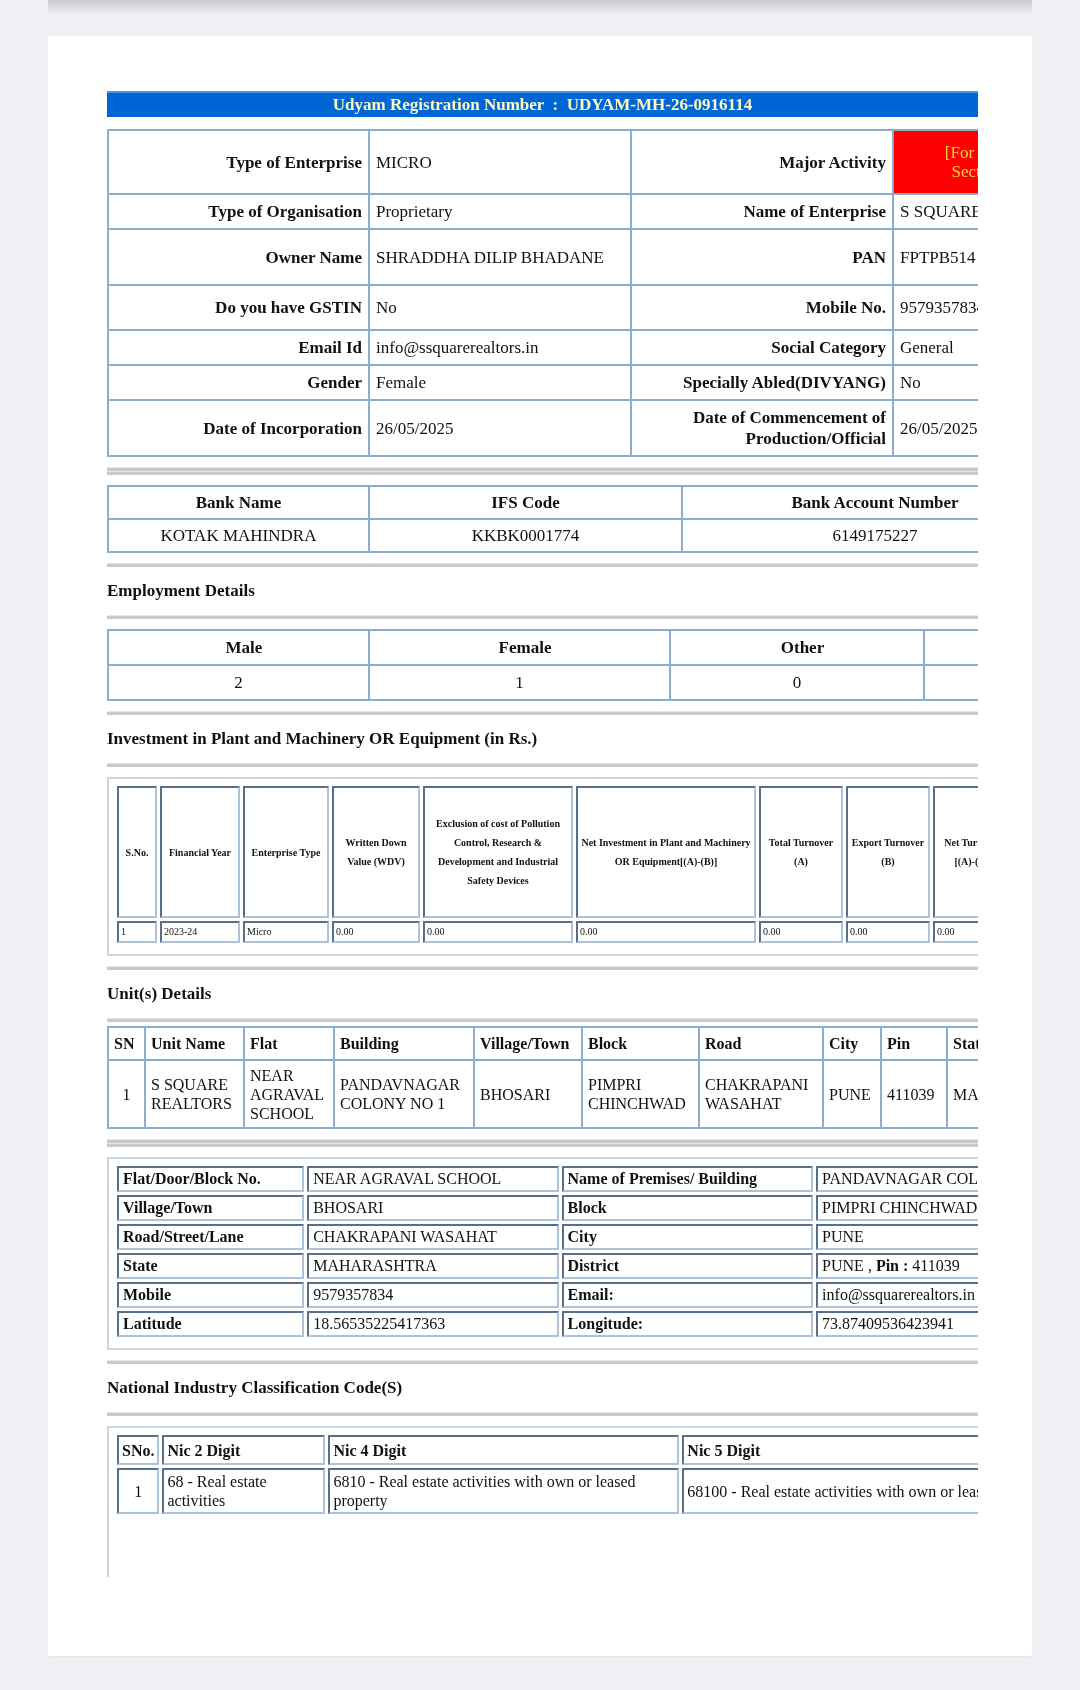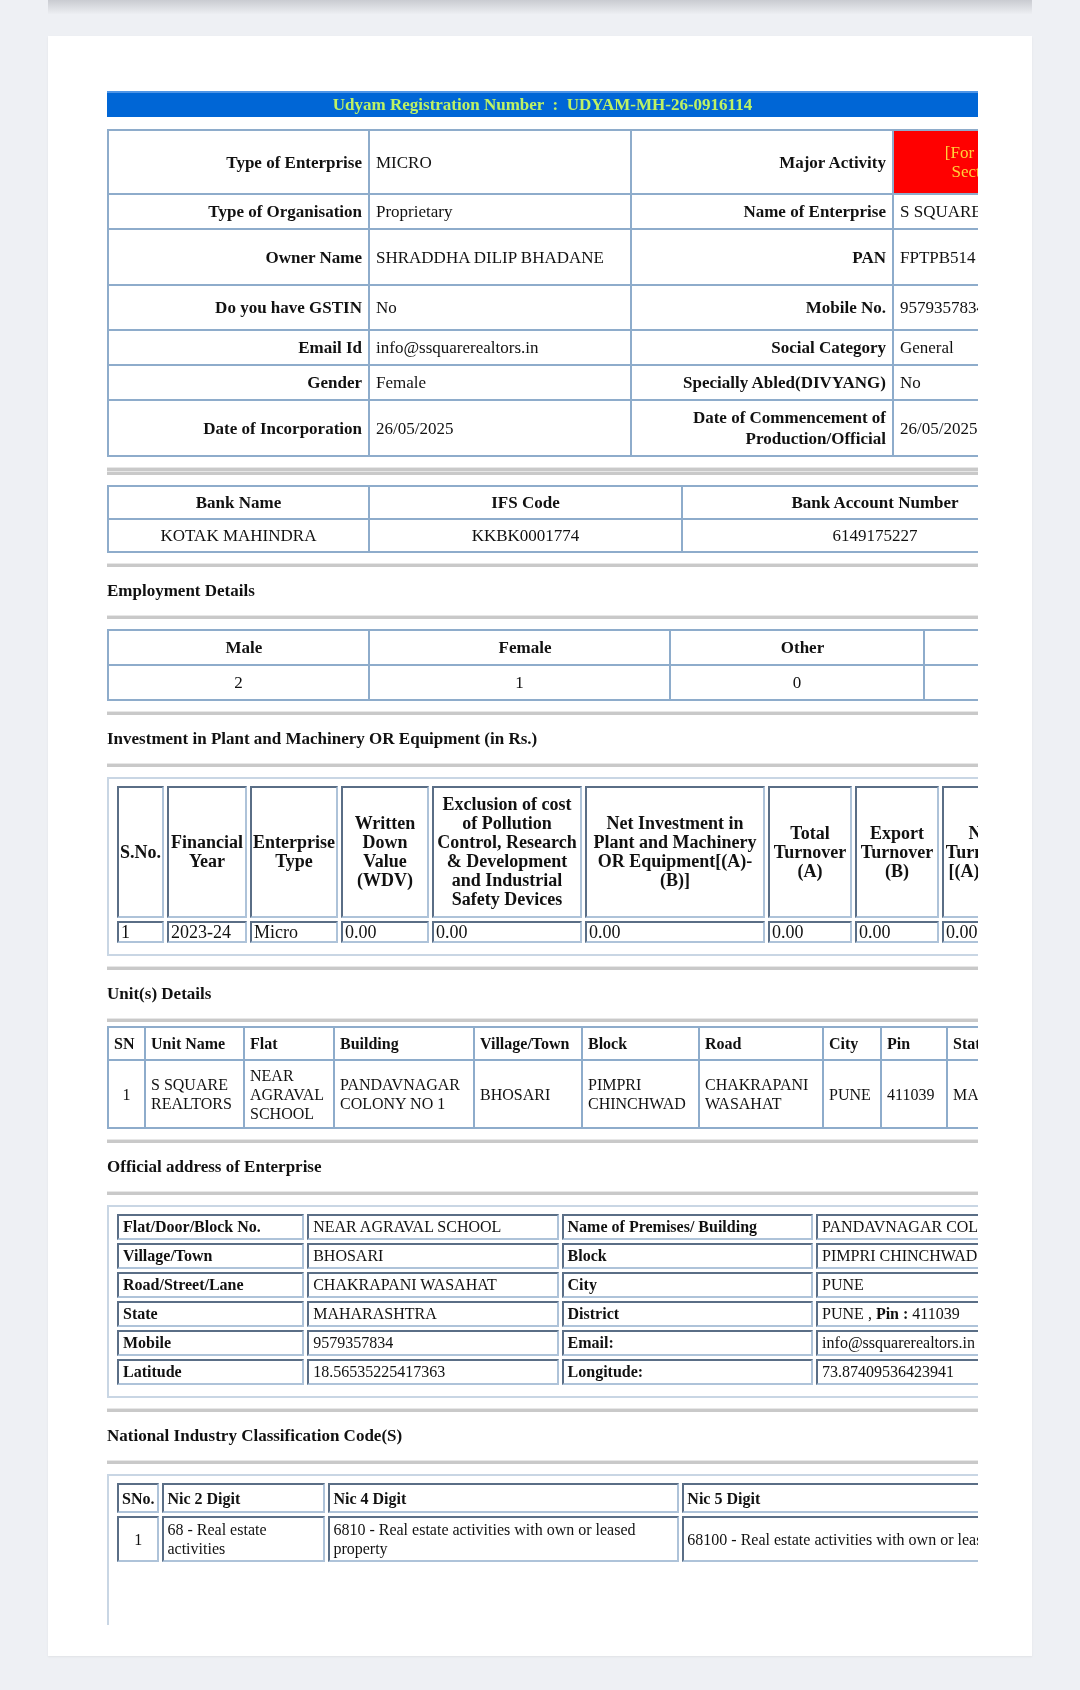--- a/index.html
+++ b/index.html
@@ -18,21 +18,21 @@
     position: absolute; left: 48px; top: 36px; width: 984px; height: 1620px;
     background: #ffffff;
     box-shadow: 0 1px 2px rgba(0,0,0,0.06);
     overflow: hidden;
   }
   .content {
     position: absolute; left: 59px; top: 55px; width: 871px;
     overflow: hidden;
   }
   .reg-bar {
-    background: #0066d6; color: #bef264; height: 24px; line-height: 24px;
+    background: #0066d6; color: #fef9c3; height: 24px; line-height: 24px;
     text-align: center; font-weight: bold; font-size: 17px;
     border-top: 2px solid #4f95e6;
   }
   .reg-bar span { white-space: pre; }
   table { border-collapse: collapse; }
   .t1 { margin-top: 12px; width: 960px; table-layout: fixed; }
   .t1 td {
     border: 2px solid #8eaccb; font-size: 17px; padding: 2px 6px 2px 6px;
     vertical-align: middle; line-height: 21px;
   }
@@ -45,21 +45,21 @@
   .bank { width: 960px; table-layout: fixed; margin-top: 10px; }
   .bank td { border: 2px solid #8eaccb; font-size: 17px; text-align: center; height: 31px; padding: 0 4px; }
   .bank td.h { font-weight: bold; }
   .emp { width: 960px; table-layout: fixed; margin-top: 10px; }
   .emp td { border: 2px solid #8eaccb; font-size: 17px; text-align: center; height: 31px; }
   .emp td.h { font-weight: bold; padding-left: 12px; }
   .outer {
     border: 2px solid #c9d6e4; padding: 7px 8px 8px 8px; margin-top: 10px; width: 960px;
   }
   .inv { table-layout: fixed; border-collapse: separate; border-spacing: 3px; margin-left: -3px; margin-top: -3px; }
-  .inv td { border: 2px solid; border-color: #5a6e86 #aec3d9 #aec3d9 #5a6e86; font-size: 18px; }
+  .inv td { border: 2px solid; border-color: #5a6e86 #aec3d9 #aec3d9 #5a6e86; font-size: 10px; }
   .inv td.h { font-weight: bold; text-align: center; height: 128px; line-height: 19px; padding: 0 1px; }
   .inv td.v { height: 18px; line-height: 18px; padding: 0 2px; }
   .unit { width: 960px; table-layout: fixed; margin-top: 4px; }
   .unit td { border: 2px solid #8eaccb; font-size: 16px; padding: 0 5px; line-height: 19px; }
   .unit td.h { font-weight: bold; height: 31px; }
   .unit td.v { height: 66px; }
   .addr { table-layout: fixed; border-collapse: separate; border-spacing: 3px; margin-left: -3px; margin-top: -3px; }
   .addr td { border: 2px solid; border-color: #5a6e86 #aec3d9 #aec3d9 #5a6e86; font-size: 16px; height: 22px; line-height: 22px; padding: 0 4px; white-space: nowrap; overflow: hidden; }
   .addr td.lb { font-weight: bold; }
   .nic { table-layout: fixed; border-collapse: separate; border-spacing: 3px; margin-left: -3px; margin-top: -3px; }
@@ -267,21 +267,20 @@
         <td class="v">PIMPRI CHINCHWAD</td>
         <td class="v">CHAKRAPANI WASAHAT</td>
         <td class="v">PUNE</td>
         <td class="v">411039</td>
         <td class="v">MAHARASHTRA</td>
       </tr>
     </tbody>
       </table>
 
     <div class="hr-line" style="margin-top:10px"></div>
-    <div class="sec-title">Official address of Enterprise</div>
     <div class="hr-line"></div>
 
     <div class="outer">
       <table class="addr">
         <colgroup>
             <col style="width:192px">
             <col style="width:258px">
             <col style="width:258px">
             <col style="width:260px">
           </colgroup>

